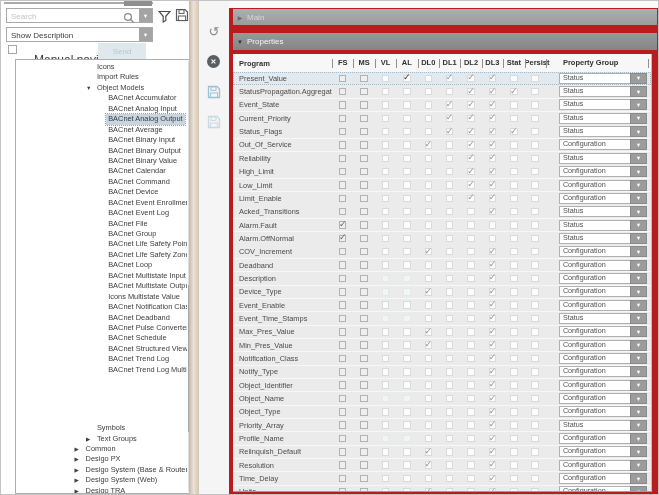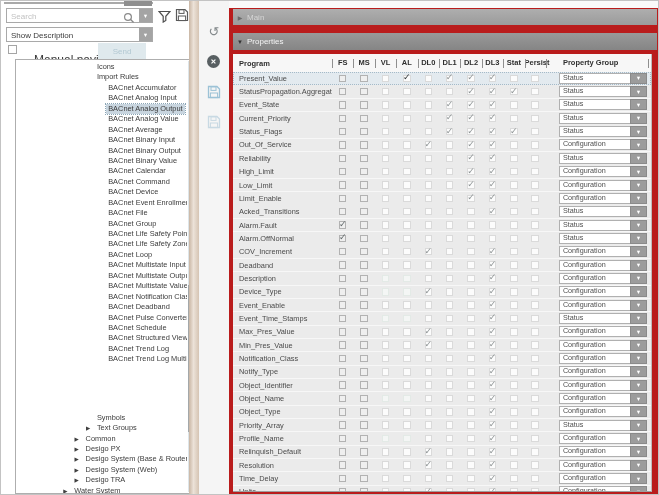--- a/index.html
+++ b/index.html
@@ -129,38 +129,38 @@
     <div class="tree-box">
       <div class="tree-items" id="tree-items">
           <div class="tree-item" style="padding-left: 69.9px;">
     <span class="arrow"></span>
     <span class="tlabel">Icons</span>
   </div>
           <div class="tree-item" style="padding-left: 69.9px;">
     <span class="arrow"></span>
     <span class="tlabel">Import Rules</span>
   </div>
+          <div class="tree-item" style="padding-left: 69.9px;">
+    <span class="arrow">▼</span>
+    <span class="tlabel">Object Models</span>
+  </div>
           <div class="tree-item" style="padding-left: 81.2px;">
     <span class="arrow"></span>
     <span class="tlabel">BACnet Accumulator</span>
   </div>
           <div class="tree-item" style="padding-left: 81.2px;">
     <span class="arrow"></span>
     <span class="tlabel">BACnet Analog Input</span>
   </div>
           <div class="tree-item sel" style="padding-left: 81.2px;">
     <span class="arrow"></span>
     <span class="tlabel">BACnet Analog Output</span>
   </div>
           <div class="tree-item" style="padding-left: 81.2px;">
     <span class="arrow"></span>
-    <span class="tlabel">BACnet Analog Value</span>
-  </div>
-          <div class="tree-item" style="padding-left: 81.2px;">
-    <span class="arrow"></span>
     <span class="tlabel">BACnet Average</span>
   </div>
           <div class="tree-item" style="padding-left: 81.2px;">
     <span class="arrow"></span>
     <span class="tlabel">BACnet Binary Input</span>
   </div>
           <div class="tree-item" style="padding-left: 81.2px;">
     <span class="arrow"></span>
     <span class="tlabel">BACnet Binary Output</span>
   </div>
@@ -179,20 +179,24 @@
           <div class="tree-item" style="padding-left: 81.2px;">
     <span class="arrow"></span>
     <span class="tlabel">BACnet Device</span>
   </div>
           <div class="tree-item" style="padding-left: 81.2px;">
     <span class="arrow"></span>
     <span class="tlabel">BACnet Event Enrollment</span>
   </div>
           <div class="tree-item" style="padding-left: 81.2px;">
     <span class="arrow"></span>
+    <span class="tlabel">BACnet Event Log</span>
+  </div>
+          <div class="tree-item" style="padding-left: 81.2px;">
+    <span class="arrow"></span>
     <span class="tlabel">BACnet File</span>
   </div>
           <div class="tree-item" style="padding-left: 81.2px;">
     <span class="arrow"></span>
     <span class="tlabel">BACnet Group</span>
   </div>
           <div class="tree-item" style="padding-left: 81.2px;">
     <span class="arrow"></span>
     <span class="tlabel">BACnet Life Safety Point</span>
   </div>
@@ -207,21 +211,21 @@
           <div class="tree-item" style="padding-left: 81.2px;">
     <span class="arrow"></span>
     <span class="tlabel">BACnet Multistate Input</span>
   </div>
           <div class="tree-item" style="padding-left: 81.2px;">
     <span class="arrow"></span>
     <span class="tlabel">BACnet Multistate Output</span>
   </div>
           <div class="tree-item" style="padding-left: 81.2px;">
     <span class="arrow"></span>
-    <span class="tlabel">BACnet Multistate Value</span>
+    <span class="tlabel">Icons Multistate Value</span>
   </div>
           <div class="tree-item" style="padding-left: 81.2px;">
     <span class="arrow"></span>
     <span class="tlabel">BACnet Notification Class</span>
   </div>
           <div class="tree-item" style="padding-left: 81.2px;">
     <span class="arrow"></span>
     <span class="tlabel">BACnet Deadband</span>
   </div>
           <div class="tree-item" style="padding-left: 81.2px;">

